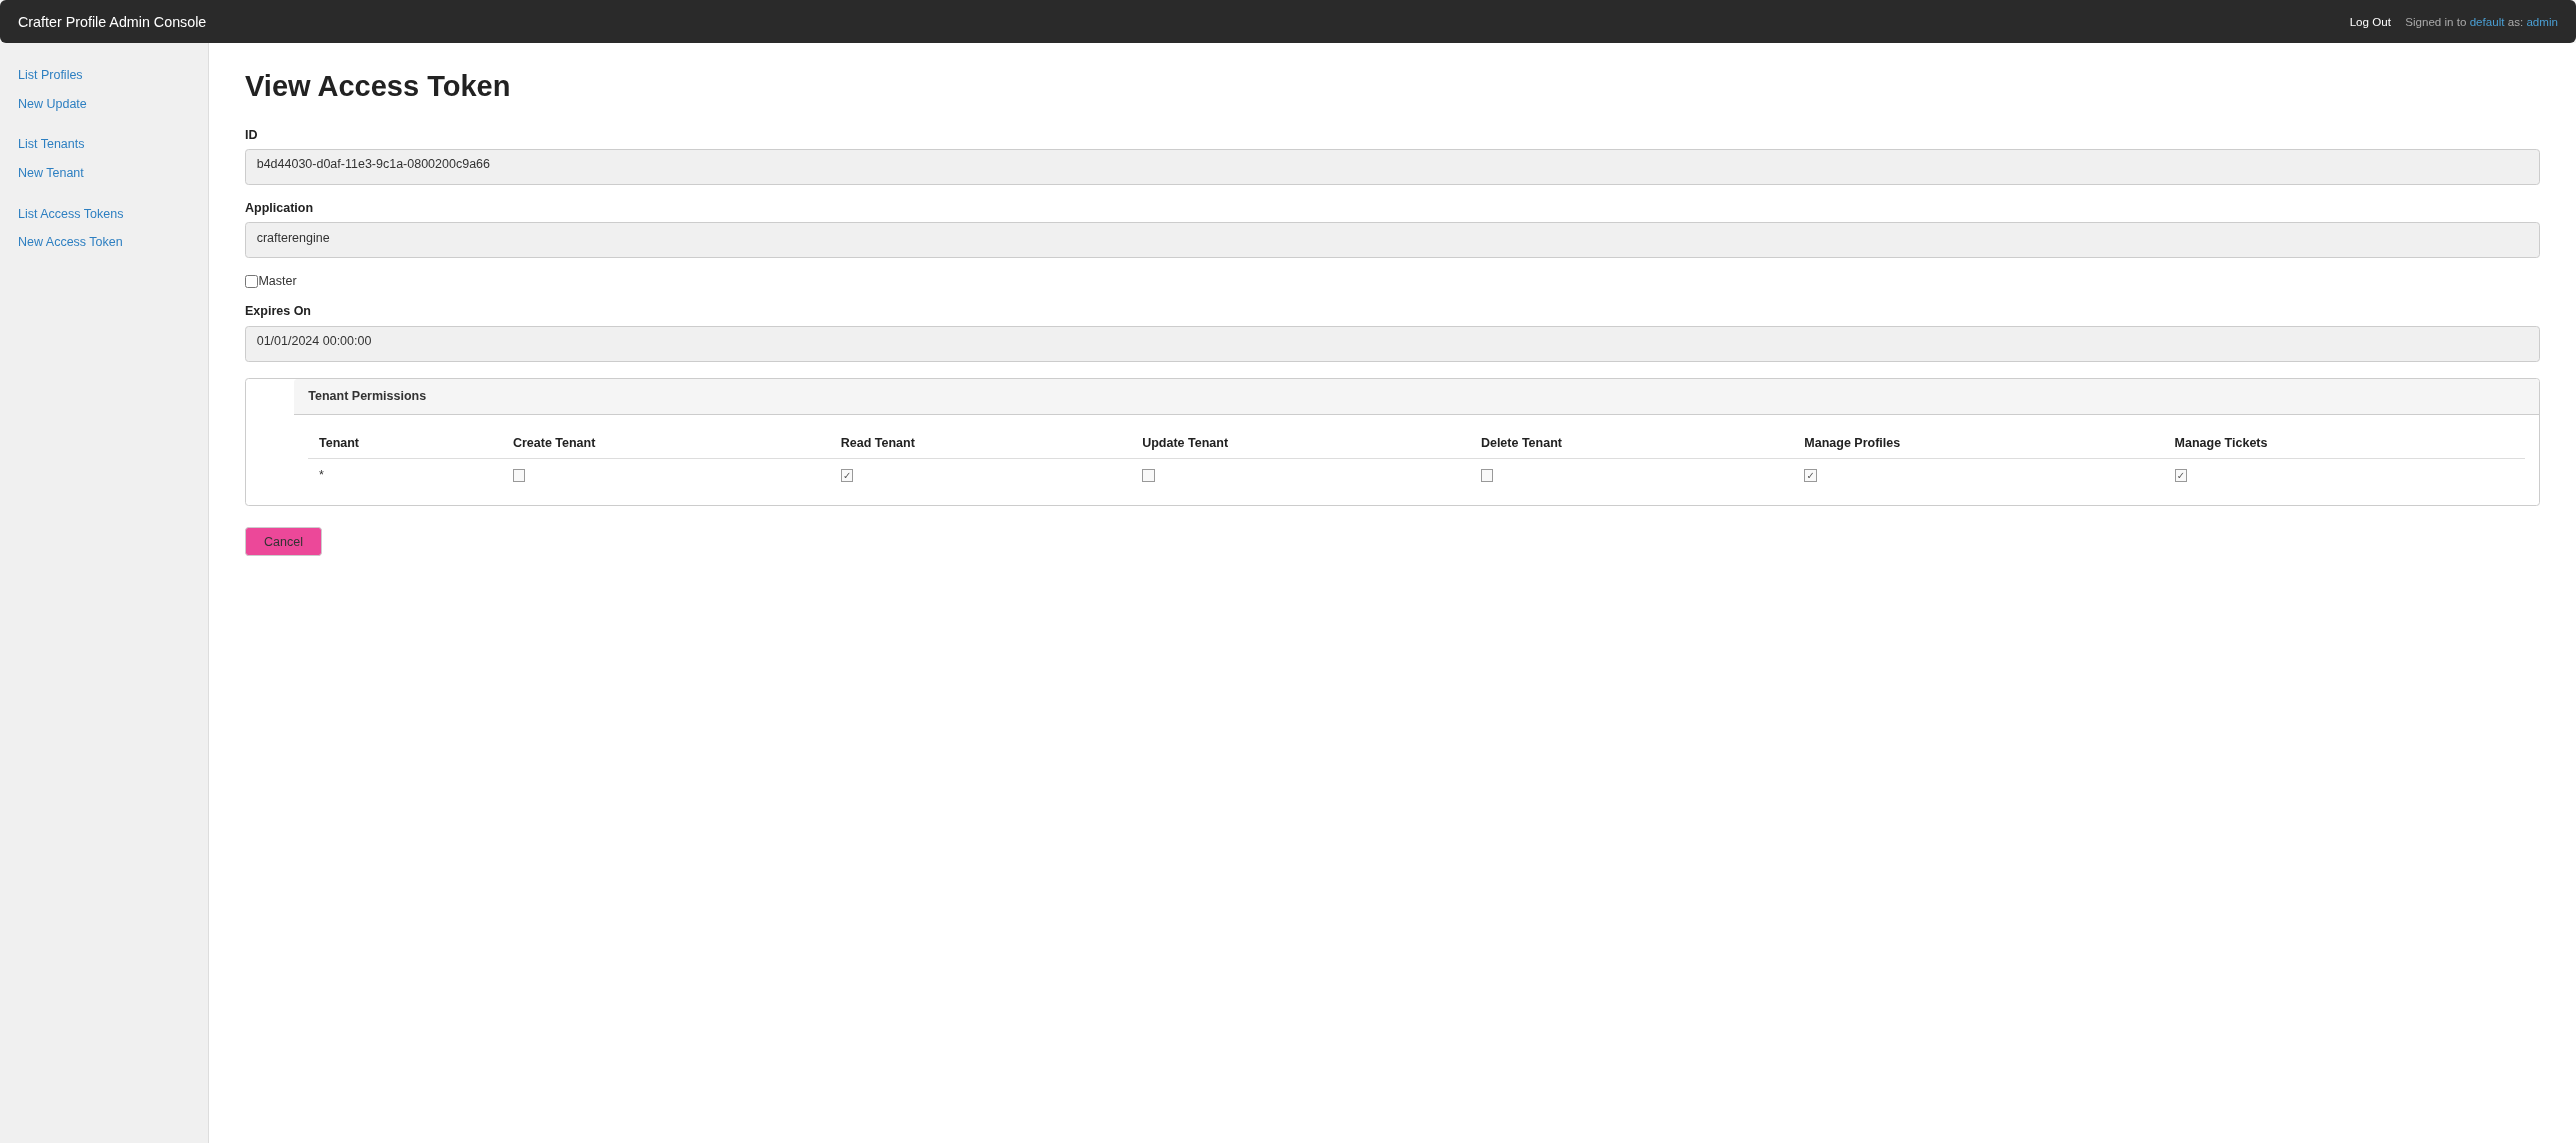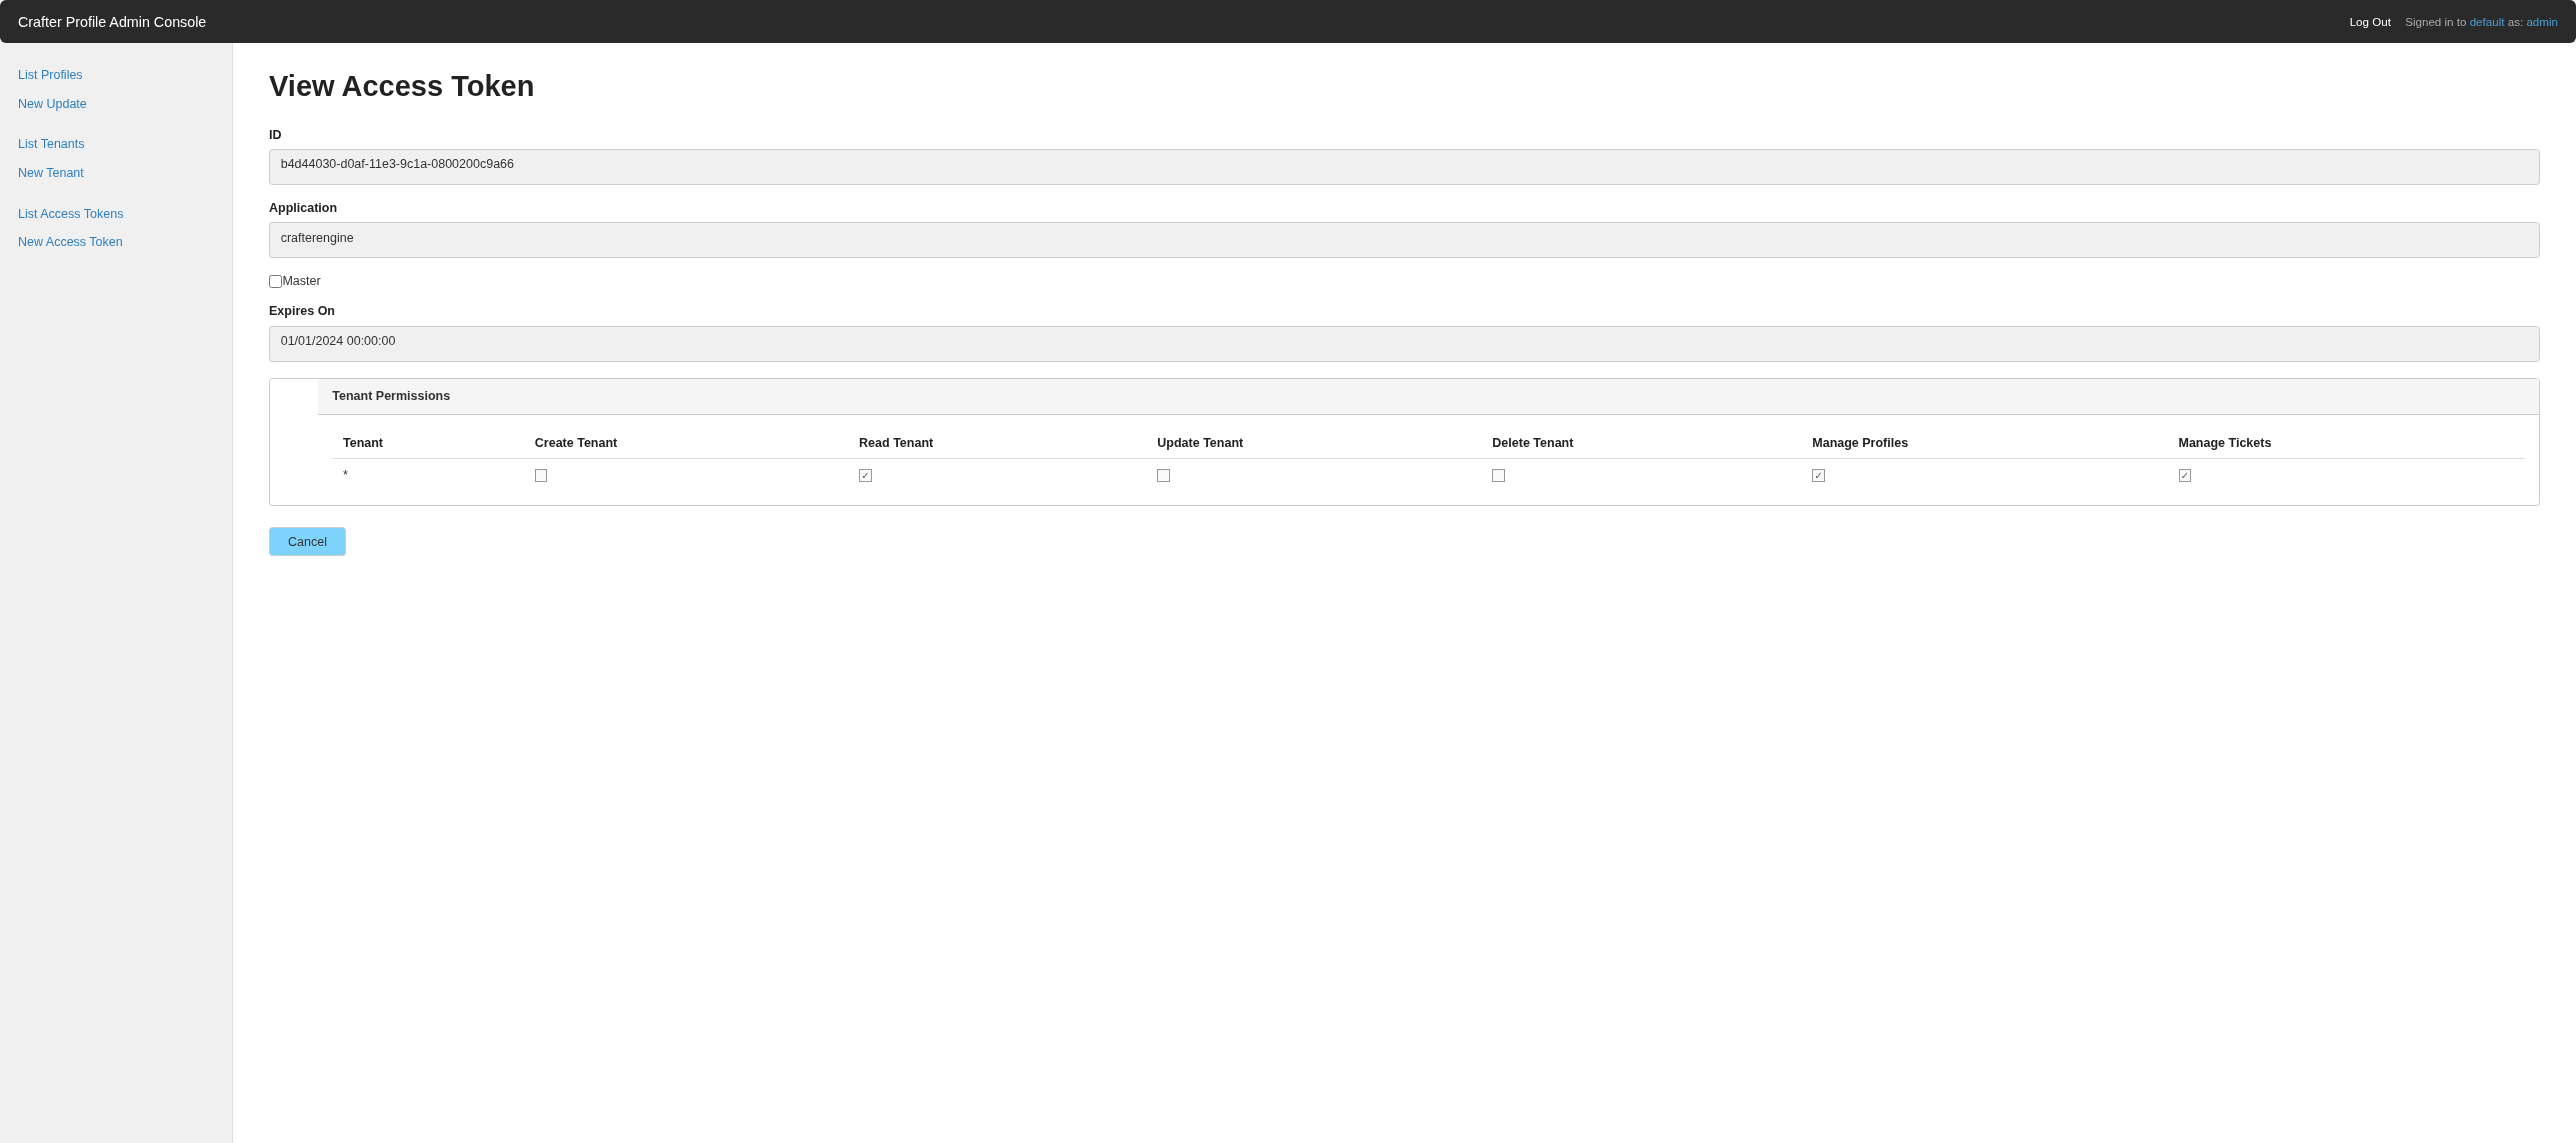--- a/index.html
+++ b/index.html
@@ -56,21 +56,21 @@
     }
 
     
     .layout {
       display: flex;
       min-height: calc(100vh - 43px);
     }
 
     
     .sidebar {
-      width: 233px;
+      width: 209px;
       background: #f0f0f0;
       border-right: 0.9px solid #ddd;
       padding: 18px 0;
       flex-shrink: 0;
     }
 
     .sidebar-link {
       display: block;
       padding: 7.2px 18px;
       color: #2d7fc1;
@@ -210,21 +210,21 @@
       font-size: 9.8px;
       color: #555;
     }
 
     
     .cancel-btn {
       padding: 6.3px 18px;
       font-size: 12.5px;
       border: 0.9px solid #ccc;
       border-radius: 3.6px;
-      background: #7dd3fc;
+      background: #ec4899;
       color: #333;
       cursor: pointer;
     }
   </style>
 </head>
 <body>
 
 <header class="header">
   <span class="header-title">Crafter Profile Admin Console</span>
   <div class="header-right">

